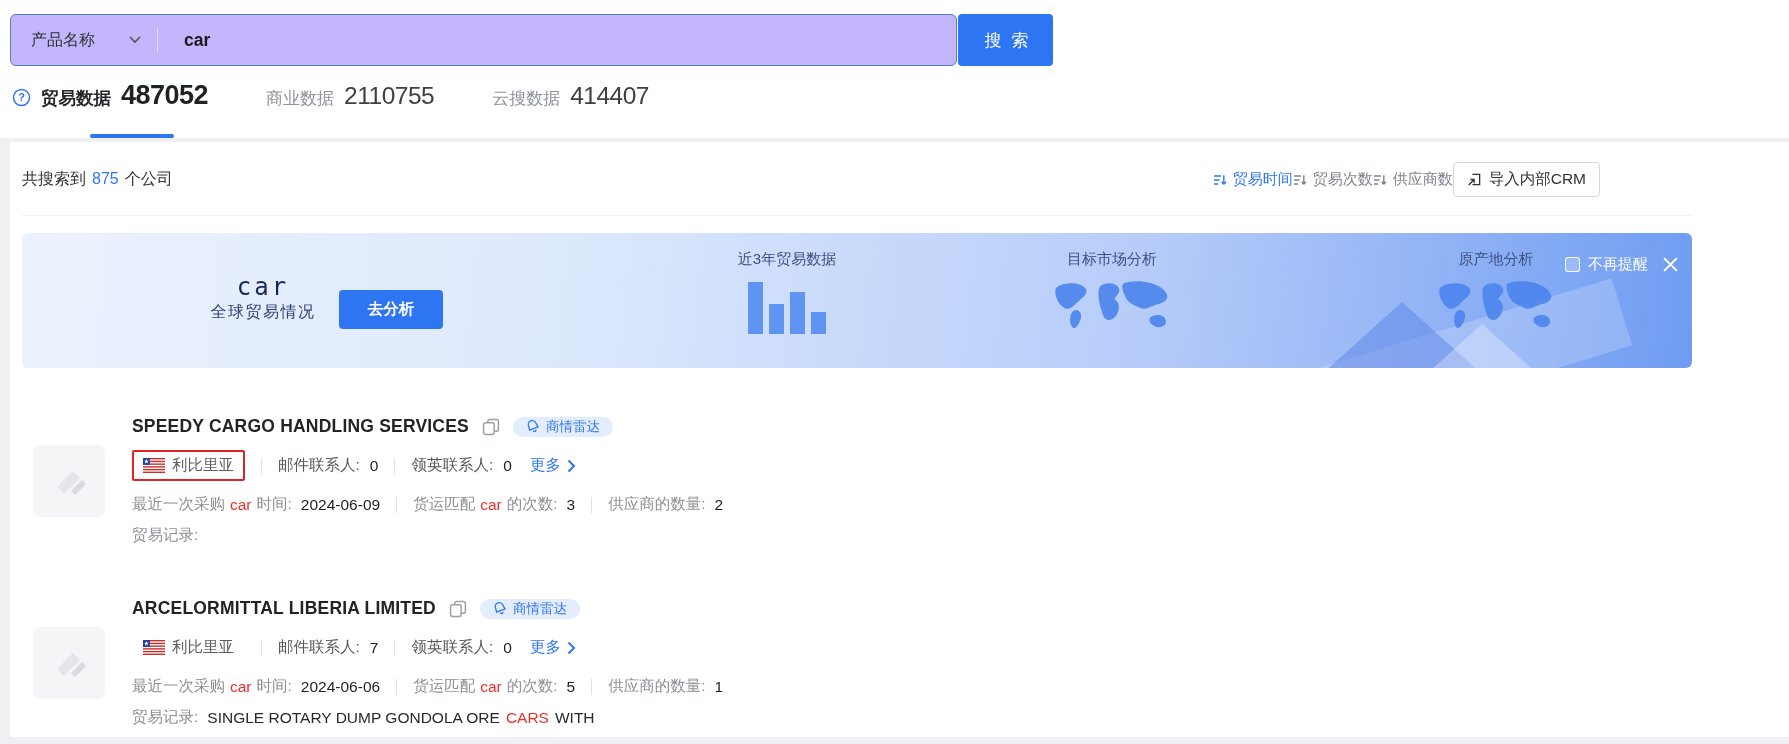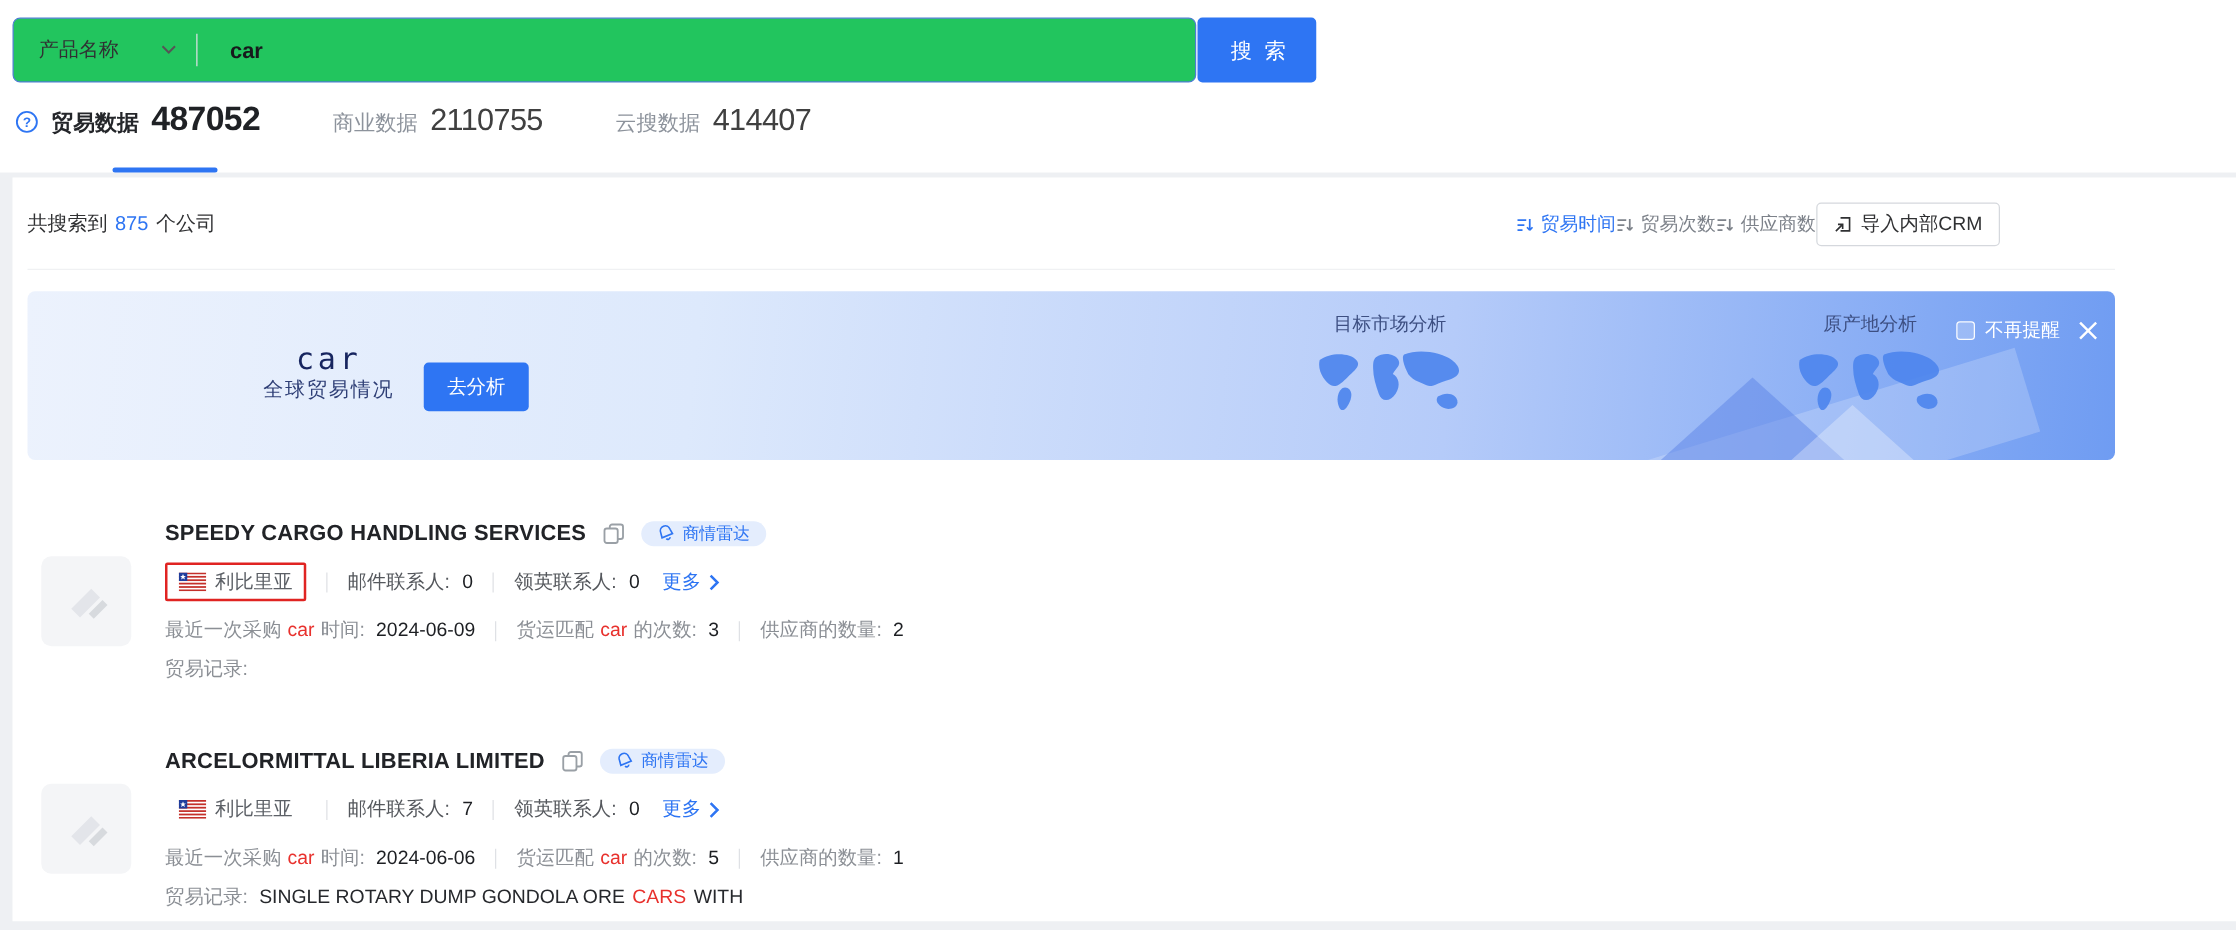--- a/index.html
+++ b/index.html
@@ -10,21 +10,21 @@
     font-family:"Liberation Sans","DejaVu Sans",sans-serif;
     color:#1d1f23;
   }
   svg { display:block; }
 
   
   .topbar { position:absolute; left:0; top:0; width:1789px; height:138px; background:#fff; }
 
   .search-wrap { position:absolute; left:10px; top:14px; display:flex; align-items:center; }
   .search-box {
-    width:947px; height:52px; background:#22c55e;
+    width:947px; height:52px; background:#c4b5fd;
     border:1px solid #4d7fd0; border-radius:6px;
     display:flex; align-items:center;
   }
   .search-cat { display:flex; align-items:center; gap:34px; padding:0 16px 0 20px; cursor:pointer; }
   .search-cat-label { font-size:16px; color:#303133; }
   .vsep { width:1px; height:26px; background:#dcdfe3; }
   .search-input {
     flex:1; border:none; outline:none; height:100%;
     padding-left:26px; font-size:17.5px; font-weight:bold; color:#17191c;
     font-family:"Liberation Sans","DejaVu Sans",sans-serif; background:transparent;
@@ -76,23 +76,23 @@
                border-left:80px solid transparent; border-right:80px solid transparent;
                border-bottom:72px solid rgba(86,126,228,.45); }
   .deco-tri2 { position:absolute; left:1400px; bottom:-10px; width:0; height:0;
                border-left:60px solid transparent; border-right:60px solid transparent;
                border-bottom:54px solid rgba(255,255,255,.30); }
 
   .kw-col { position:absolute; left:171px; top:40px; width:140px; text-align:center; }
   .kw-word { font-family:"DejaVu Sans Mono","Liberation Mono",monospace; font-size:24px; font-weight:500; color:#17255f; letter-spacing:3px; }
   .kw-sub  { margin-top:1px; font-size:16px; color:#2f3f76; letter-spacing:1.5px; }
   .analyze-btn {
-    position:absolute; left:317px; top:57px; width:84px; height:39px;
+    position:absolute; left:317px; top:57px; width:104px; height:39px;
     background:#2e75f3; color:#fff; border:none; border-radius:4px;
-    font-size:15.5px; cursor:pointer; font-family:inherit;
+    font-size:15.5px; cursor:pointer; font-family:inherit;font-weight:bold;
   }
   .bn-sec { position:absolute; top:17px; width:240px; text-align:center; }
   .bn-sec-label { font-size:15px; color:#3d4f82; }
   .bn-bars { display:flex; align-items:flex-end; justify-content:center; gap:6px; height:53px; margin-top:12px; }
   .bn-bars i { display:block; width:15px; background:#5f94f2; }
   .bn-map { margin:8px auto 0; }
   .sec-trade  { left:645px; }
   .sec-target { left:970px; }
   .sec-origin { left:1354px; }
 
@@ -231,20 +231,29 @@
       <div class="deco-band"></div>
       <div class="deco-tri"></div>
       <div class="deco-tri2"></div>
 
       <div class="kw-col">
         <div class="kw-word">car</div>
         <div class="kw-sub">全球贸易情况</div>
       </div>
       <button class="analyze-btn">去分析</button>
 
+      <div class="bn-sec sec-trade">
+        <div class="bn-sec-label">近3年贸易数据</div>
+        <div class="bn-bars">
+          <i style="height: 52px;"></i>
+            <i style="height: 30px;"></i>
+            <i style="height: 42px;"></i>
+            <i style="height: 22px;"></i>
+        </div>
+      </div>
 
       <div class="bn-sec sec-target">
         <div class="bn-sec-label">目标市场分析</div>
         <svg class="bn-map" width="126" height="58" viewBox="0 0 112 48" fill="#4e86ee" opacity="0.92">
           <path d="M6 8C14 2 28 3 32 8c4 4-2 8-6 12s-8 8-12 6S4 16 6 8z"></path>
           <path d="M22 28c4-2 8 2 6 8s-6 10-8 6-2-11 2-14z"></path>
           <path d="M46 6c6-4 14-2 16 2s-2 6-4 10c4 2 6 8 2 14s-10 6-12 0-4-12-4-18c0-4 0-6 2-8z"></path>
           <path d="M66 4c10-4 26-2 34 4s6 12-2 14-12 6-16 4-12-4-14-10c-2-4-4-10-2-12z"></path>
           <path d="M90 34c6-4 14-2 14 4 0 4-6 6-10 4s-6-5-4-8z"></path>
         </svg>

